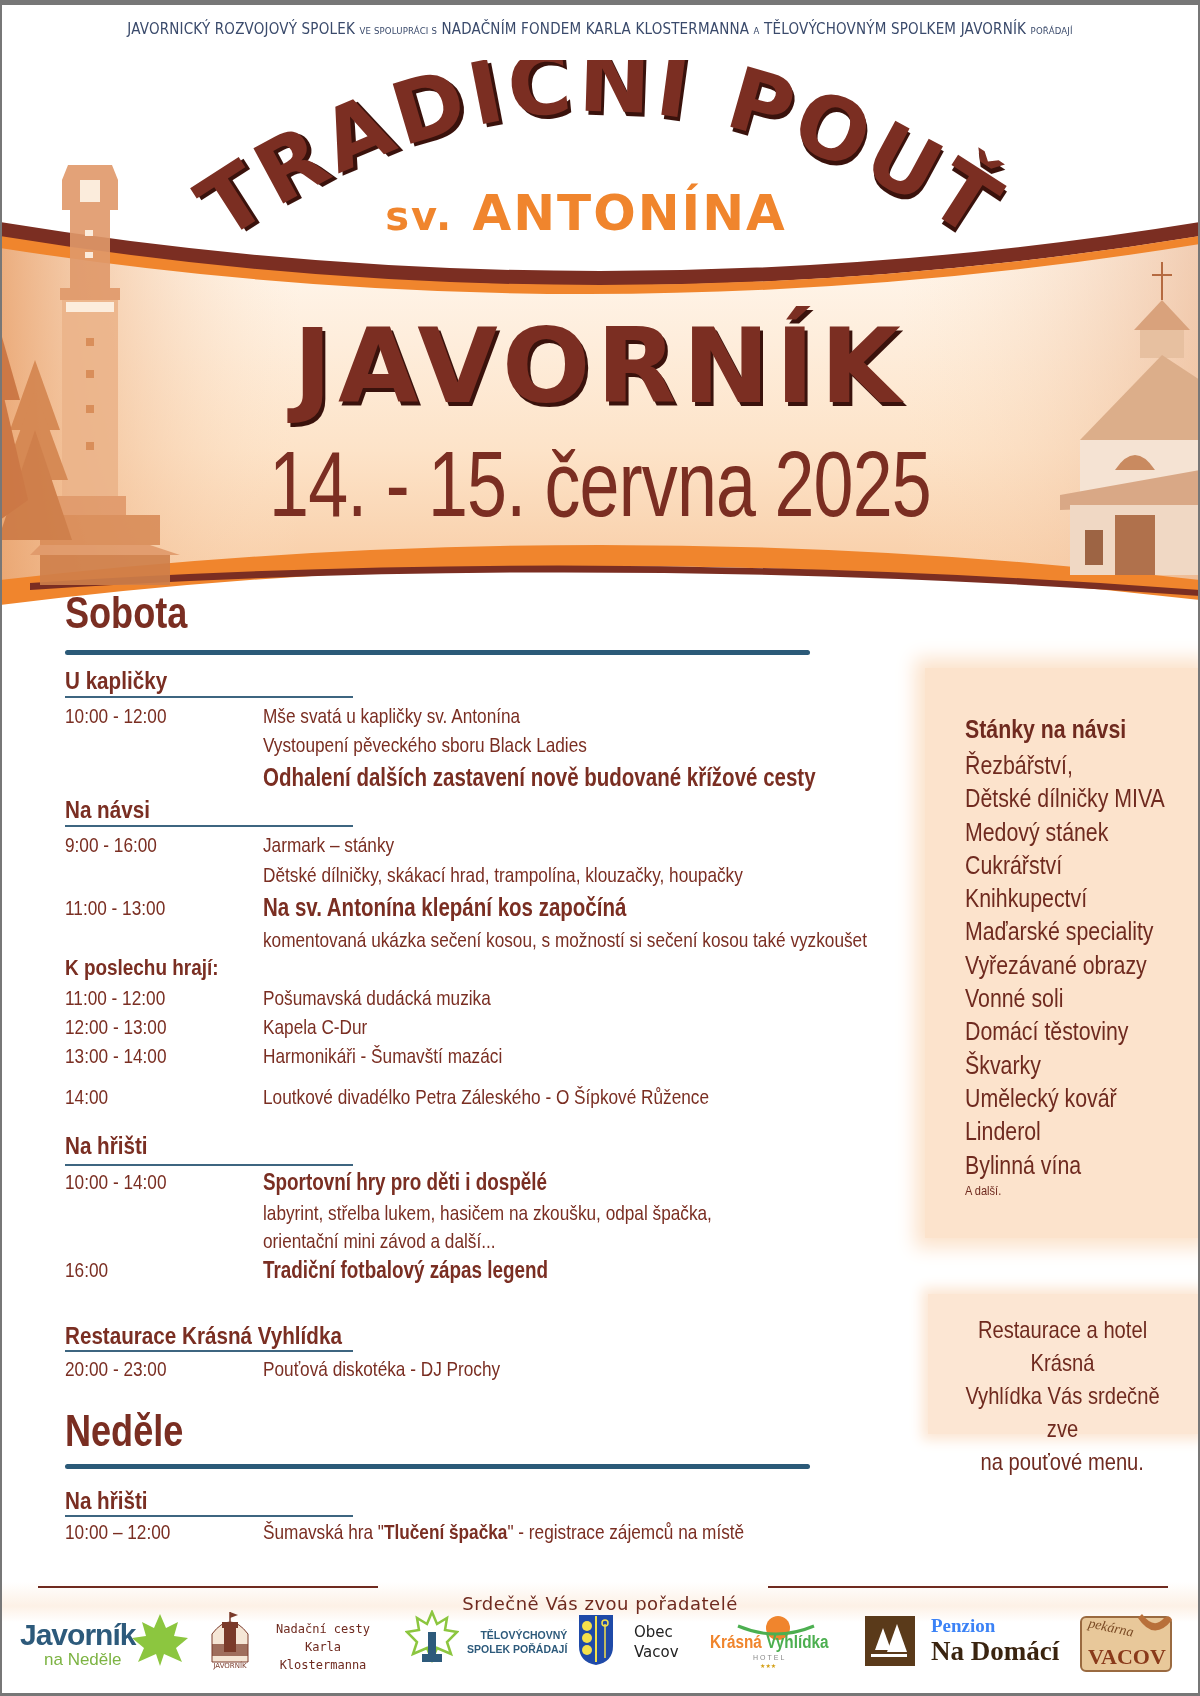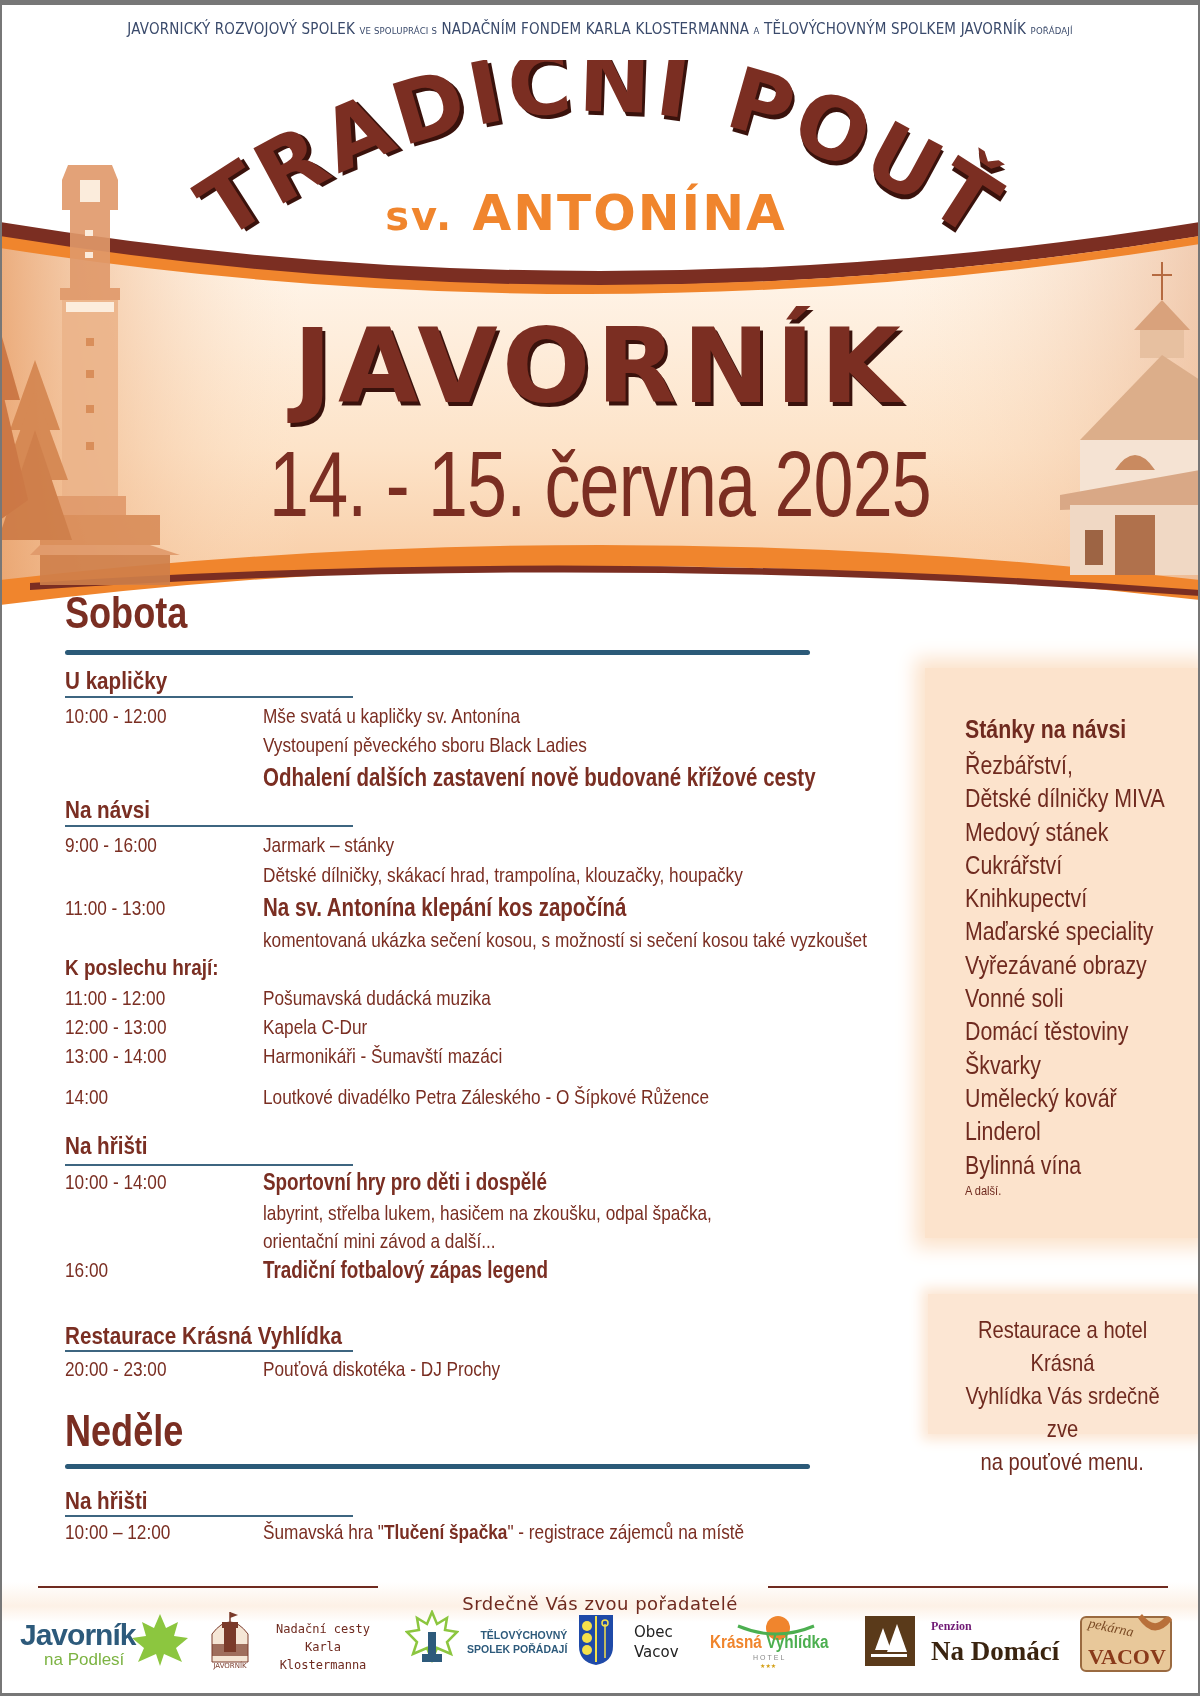--- a/index.html
+++ b/index.html
@@ -261,21 +261,21 @@
 <div class="footer-band"></div>
 <div class="footer-line" style="left:38px; width:340px;"></div>
 <div class="footer-line" style="left:768px; width:400px;"></div>
 <div class="footer-title">Srdečně Vás zvou pořadatelé</div>
 
 <div class="logo" style="left:18px; top:1612px; width:170px; height:60px;">
   <svg width="60" height="56" viewBox="0 0 60 56" style="position:absolute; left:112px; top:0;">
     <path d="M30,2 L36,16 L48,10 L44,24 L58,26 L46,36 L52,50 L34,42 L30,54 L26,42 L8,50 L14,36 L2,26 L16,24 L12,10 L24,16 Z" fill="#8cc63f"></path>
   </svg>
   <div class="logo-text" style="position:absolute; left:2px; top:6px; font-size:30px; font-weight:bold; color:#2d5a7b; letter-spacing:-1px;">Javorník</div>
-  <div class="logo-text" style="position:absolute; left:26px; top:38px; font-size:17px; color:#7cb342;">na Podlesí</div>
+  <div class="logo-text" style="position:absolute; left:26px; top:38px; font-size:17px; color:#7cb342;">na Neděle</div>
 </div>
 
 <div class="logo" style="left:208px; top:1608px; width:180px; height:66px;">
   <svg width="44" height="62" viewBox="0 0 44 62" style="position:absolute; left:0; top:0;">
     <path d="M4,54 L4,26 Q22,2 40,26 L40,54 Z" fill="#f5e6d6" stroke="#7a3a2a" stroke-width="1"></path>
     <rect x="16" y="18" width="12" height="26" fill="#7a3a2a"></rect>
     <rect x="14" y="14" width="16" height="6" fill="#7a3a2a"></rect>
     <line x1="22" y1="4" x2="22" y2="14" stroke="#7a3a2a" stroke-width="1.5"></line>
     <polygon points="22,4 30,7 22,10" fill="#7a3a2a"></polygon>
     <rect x="4" y="36" width="36" height="12" fill="#7a3a2a" opacity="0.7"></rect>
@@ -324,21 +324,21 @@
   <div class="logo-text" style="position:absolute; left:52px; top:50px; font-size:6px; color:#d4a017;">★★★</div>
 </div>
 
 <div class="logo" style="left:865px; top:1614px; width:195px; height:56px;">
   <svg width="50" height="50" viewBox="0 0 50 50" style="position:absolute; left:0; top:2px;">
     <rect x="0" y="0" width="50" height="50" fill="#5a3a1a"></rect>
     <polygon points="18,12 26,34 10,34" fill="#fff"></polygon>
     <polygon points="32,8 42,36 22,36" fill="#fff"></polygon>
     <rect x="6" y="38" width="36" height="3" fill="#fff"></rect>
   </svg>
-  <div class="logo-text" style="position:absolute; left:66px; top:2px; font-family:'Liberation Serif', serif; font-size:12px; font-weight:bold; color:#701a75; line-height:20px;">Penzion</div>
+  <div class="logo-text" style="position:absolute; left:66px; top:2px; font-family:'Liberation Serif', serif; font-size:19px; font-weight:bold; color:#3b82f6; line-height:20px;">Penzion</div>
   <div class="logo-text" style="position:absolute; left:66px; top:22px; font-family:'Liberation Serif', serif; font-size:27px; font-weight:bold; color:#3a2410; white-space:nowrap;">Na Domácí</div>
 </div>
 
 <div class="logo" style="left:1080px; top:1612px; width:96px; height:62px;">
   <div style="position:absolute; left:0; top:4px; width:92px; height:56px; background:#e8c89a; border:2px solid #9a6a40; border-radius:6px;"></div>
   <svg width="40" height="30" viewBox="0 0 40 30" style="position:absolute; left:54px; top:0;">
     <path d="M4,6 Q20,30 38,8 Q36,2 30,6 Q20,18 8,2 Z" fill="#b8703a"></path>
   </svg>
   <div class="logo-text" style="position:absolute; left:8px; top:8px; font-family:'Liberation Serif', serif; font-style:italic; font-size:14px; color:#7a4a24; transform:rotate(12deg);">pekárna</div>
   <div class="logo-text" style="position:absolute; left:8px; top:32px; font-family:'Liberation Serif', serif; font-weight:bold; font-size:22px; color:#8a3a1a;">VACOV</div>

